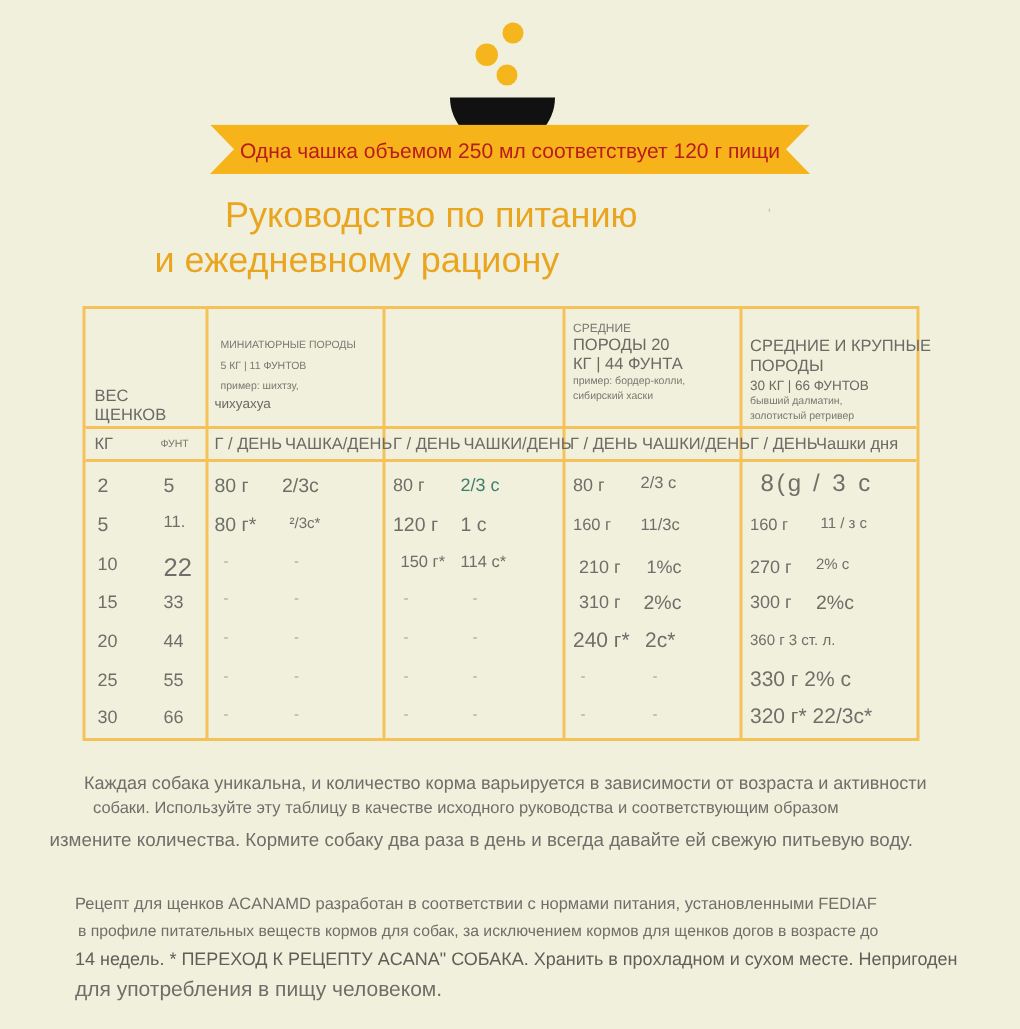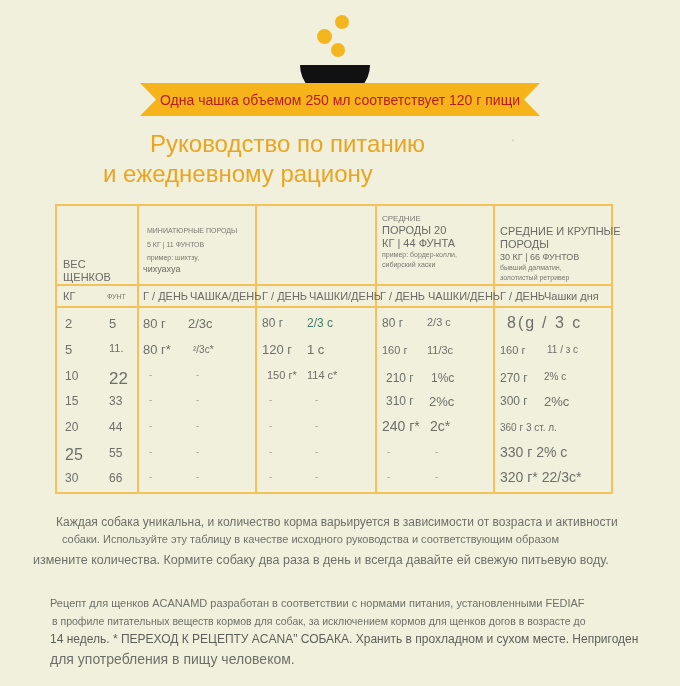--- a/index.html
+++ b/index.html
@@ -161,21 +161,21 @@
   <div class="cell val" style="left:8px; top:214px; font-size:12px;">20</div>
   <div class="cell val" style="left:52px; top:214px; font-size:12px;">44</div>
   <div class="cell dash" style="left:92px; top:214px;">-</div>
   <div class="cell dash" style="left:139px; top:214px;">-</div>
   <div class="cell dash" style="left:212px; top:214px;">-</div>
   <div class="cell dash" style="left:258px; top:214px;">-</div>
   <div class="cell val" style="left:325px; top:212px; font-size:14px;">240 г*</div>
   <div class="cell val" style="left:373px; top:212px; font-size:14px;">2с*</div>
   <div class="cell val" style="left:443px; top:216px; font-size:10px;">360 г 3 ст. л.</div>
 
-  <div class="cell val" style="left:8px; top:240px; font-size:16px;">25</div>
+  <div class="cell val" style="left:8px; top:240px; font-size:12px;">25</div>
   <div class="cell val" style="left:52px; top:240px; font-size:12px;">55</div>
   <div class="cell dash" style="left:92px; top:240px;">-</div>
   <div class="cell dash" style="left:139px; top:240px;">-</div>
   <div class="cell dash" style="left:212px; top:240px;">-</div>
   <div class="cell dash" style="left:258px; top:240px;">-</div>
   <div class="cell dash" style="left:330px; top:240px;">-</div>
   <div class="cell dash" style="left:378px; top:240px;">-</div>
   <div class="cell val" style="left:443px; top:238px; font-size:14px;">330 г 2% с</div>
 
   <div class="cell val" style="left:8px; top:265px; font-size:12px;">30</div>

